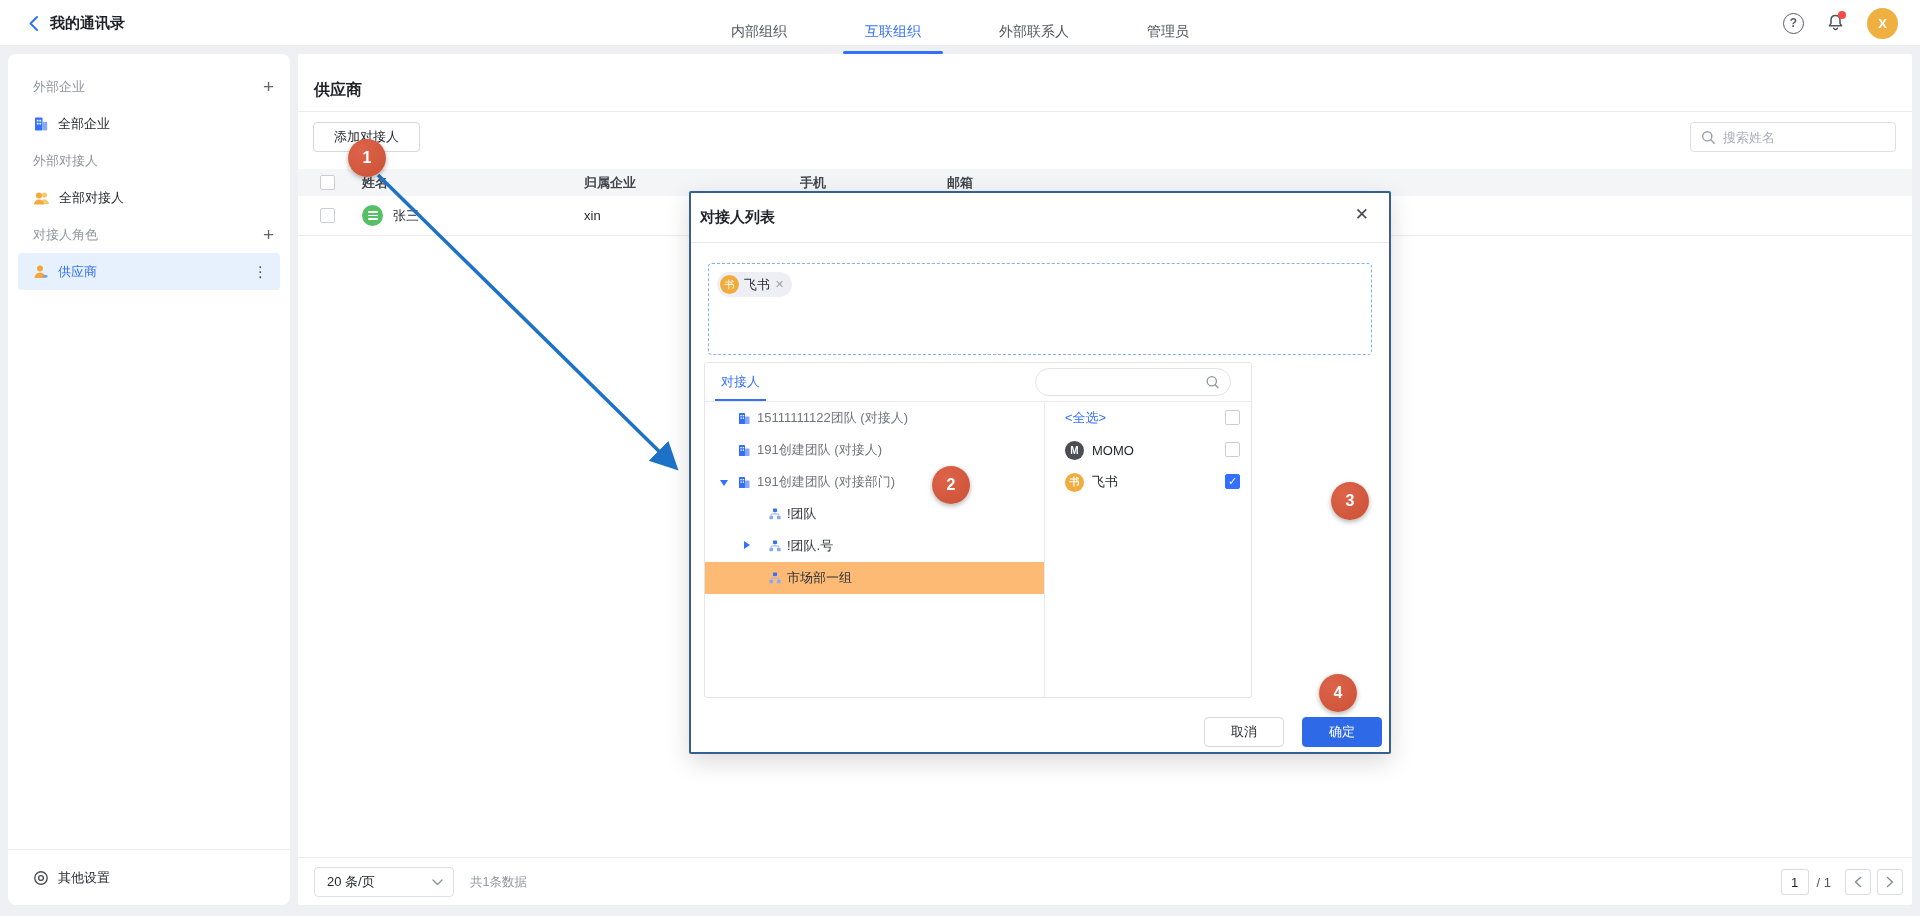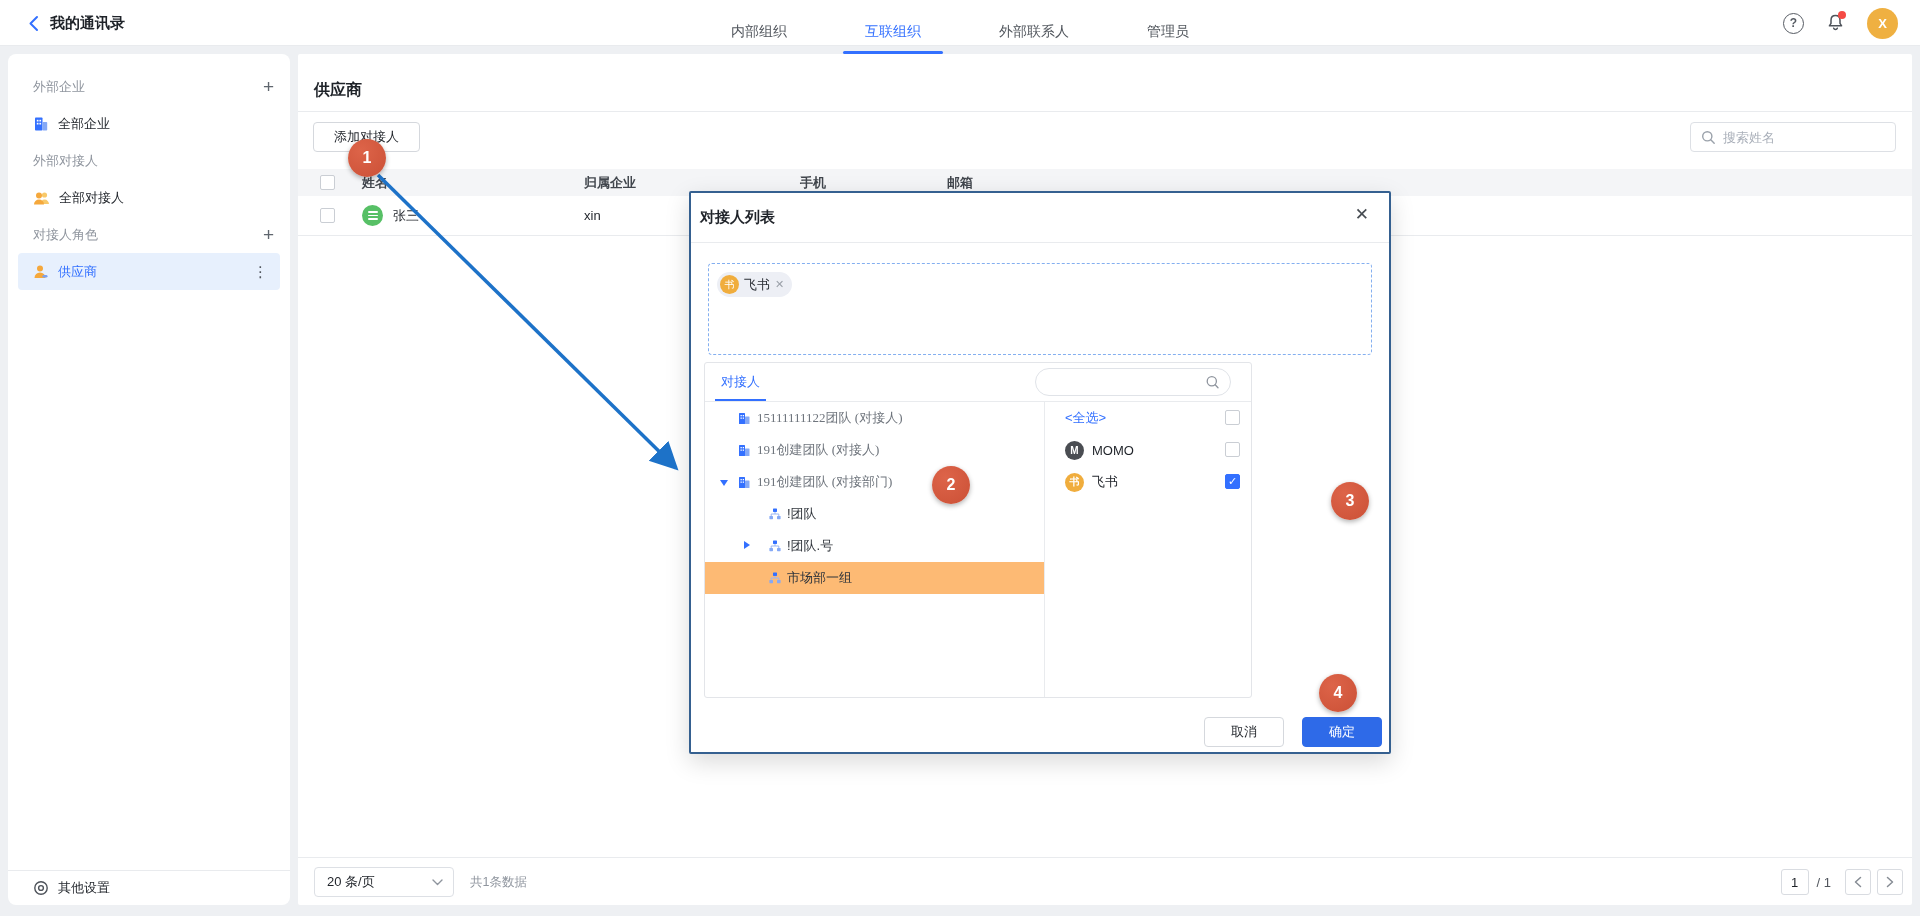--- a/index.html
+++ b/index.html
@@ -32,21 +32,21 @@
   
   .sidebar { position:absolute; left:8px; top:54px; width:282px; height:851px; background:#fff; border-radius:8px; z-index:5; }
   .side-rows { padding-top:14px; }
   .srow { height:37px; display:flex; align-items:center; padding:0 16px 0 25px; position:relative; }
   .srow .grp-label { color:#8f959e; font-size:13px; }
   .srow .plus { position:absolute; right:16px; top:0; height:37px; display:flex; align-items:center;
     font-size:19px; font-weight:400; color:#5f666e; cursor:pointer; }
   .srow.item { cursor:pointer; gap:9px; color:#1f2329; }
   .srow.item.selected { margin:0 10px; padding-left:15px; background:#e7f0fd; border-radius:4px; color:#3370ff; }
   .srow .more-dots { position:absolute; right:12px; font-size:15px; color:#51565d; letter-spacing:0; cursor:pointer; line-height:1; }
-  .side-footer { position:absolute; left:0; right:0; bottom:0; height:35px; border-top:1px solid #e9ebee;
+  .side-footer { position:absolute; left:0; right:0; bottom:0; height:56px; border-top:1px solid #e9ebee;
     display:flex; align-items:center; gap:9px; padding-left:25px; cursor:pointer; }
 
   
   .main { position:absolute; left:298px; top:54px; width:1614px; height:851px; background:#fff; border-radius:2px; z-index:5; }
   .main-title { position:absolute; left:16px; top:26px; font-size:16px; font-weight:700; }
   .main-divider { position:absolute; left:0; right:0; top:57px; border-bottom:1px solid #e9ebee; }
   .add-btn { position:absolute; left:15px; top:68px; height:30px; padding:0 20px; background:#fff;
     border:1px solid #d5d8dd; border-radius:4px; font-size:13px; color:#1f2329; display:flex; align-items:center; cursor:pointer; }
   .search-box { position:absolute; right:16px; top:68px; width:206px; height:30px; border:1px solid #dde0e5;
     border-radius:4px; display:flex; align-items:center; padding-left:10px; gap:7px; background:#fff; }
@@ -99,21 +99,21 @@
   .picker-tab::after { content:""; position:absolute; left:-6px; right:-6px; bottom:0; height:2px; background:#3370ff; }
   .picker-tabdiv { position:absolute; left:0; right:0; top:38px; border-bottom:1px solid #e9ebee; }
   .picker-search { position:absolute; right:20px; top:5px; width:196px; height:28px; border:1px solid #e0e3e8;
     border-radius:14px; display:flex; align-items:center; justify-content:flex-end; padding-right:10px; background:#fff; }
   .picker-search input { position:absolute; left:12px; top:0; height:26px; width:155px; border:none; outline:none;
     font-size:12px; font-family:inherit; background:transparent; }
 
   .tree-pane { position:absolute; left:0; top:39px; bottom:0; width:339px; overflow:hidden; }
   .list-pane { position:absolute; left:339px; top:39px; bottom:0; right:0; border-left:1px solid #e9ebee; }
   .tree-row { height:32px; display:flex; align-items:center; position:relative; cursor:pointer; font-size:13px; color:#6f757d; }
-  .tree-row.lvl0 { padding-left:33px;font-family:Liberation Serif, serif; }
+  .tree-row.lvl0 { padding-left:33px; }
   .tree-row.lvl1 { padding-left:64px; color:#2f343b; }
   .tree-row.selected { background:#fdba74; }
   .tree-row .t-icon { margin-right:6px; flex:none; }
   .caret { position:absolute; width:0; height:0; }
   .caret.down { left:15px; top:14px; border-left:4.5px solid transparent; border-right:4.5px solid transparent; border-top:6px solid #3370ff; }
   .caret.right { left:39px; top:11px; border-top:4.5px solid transparent; border-bottom:4.5px solid transparent; border-left:6px solid #3370ff; }
 
   .member-row { height:32px; display:flex; align-items:center; gap:8px; padding-left:20px; position:relative; font-size:13px;text-align:right; }
   .member-row .m-check { position:absolute; right:11px; top:8px; }
   .select-all { color:#3370ff; cursor:pointer; }

